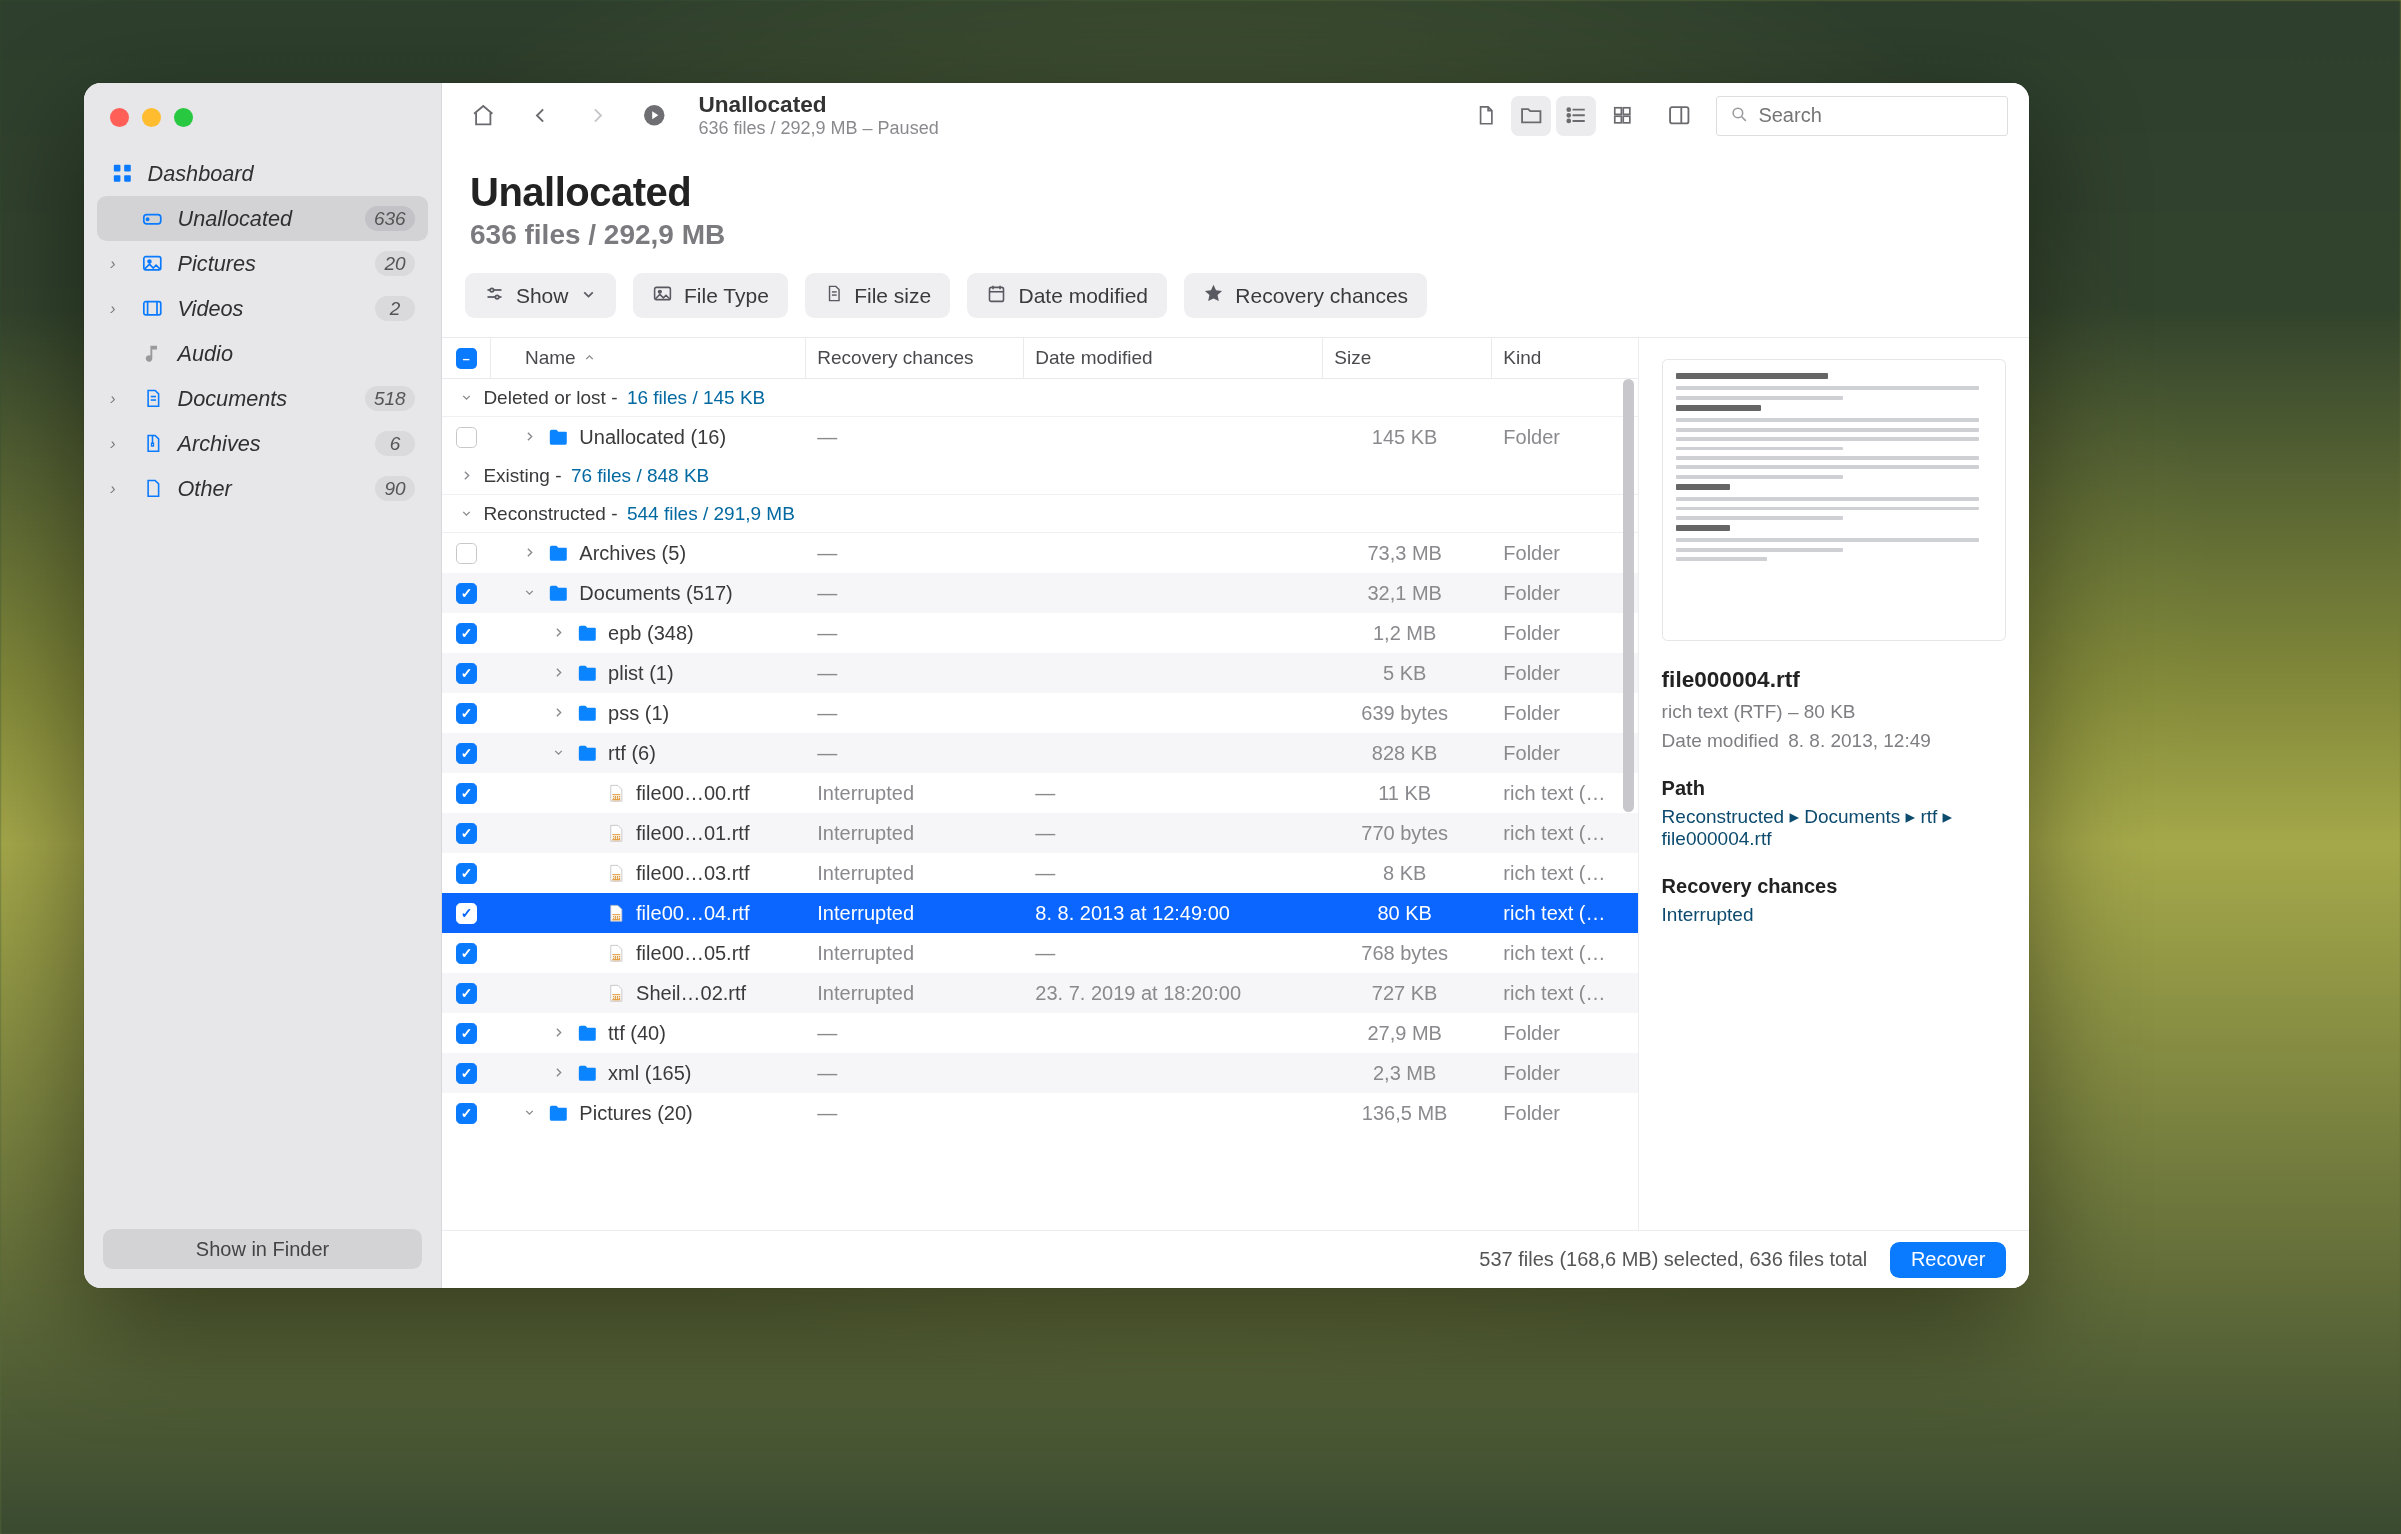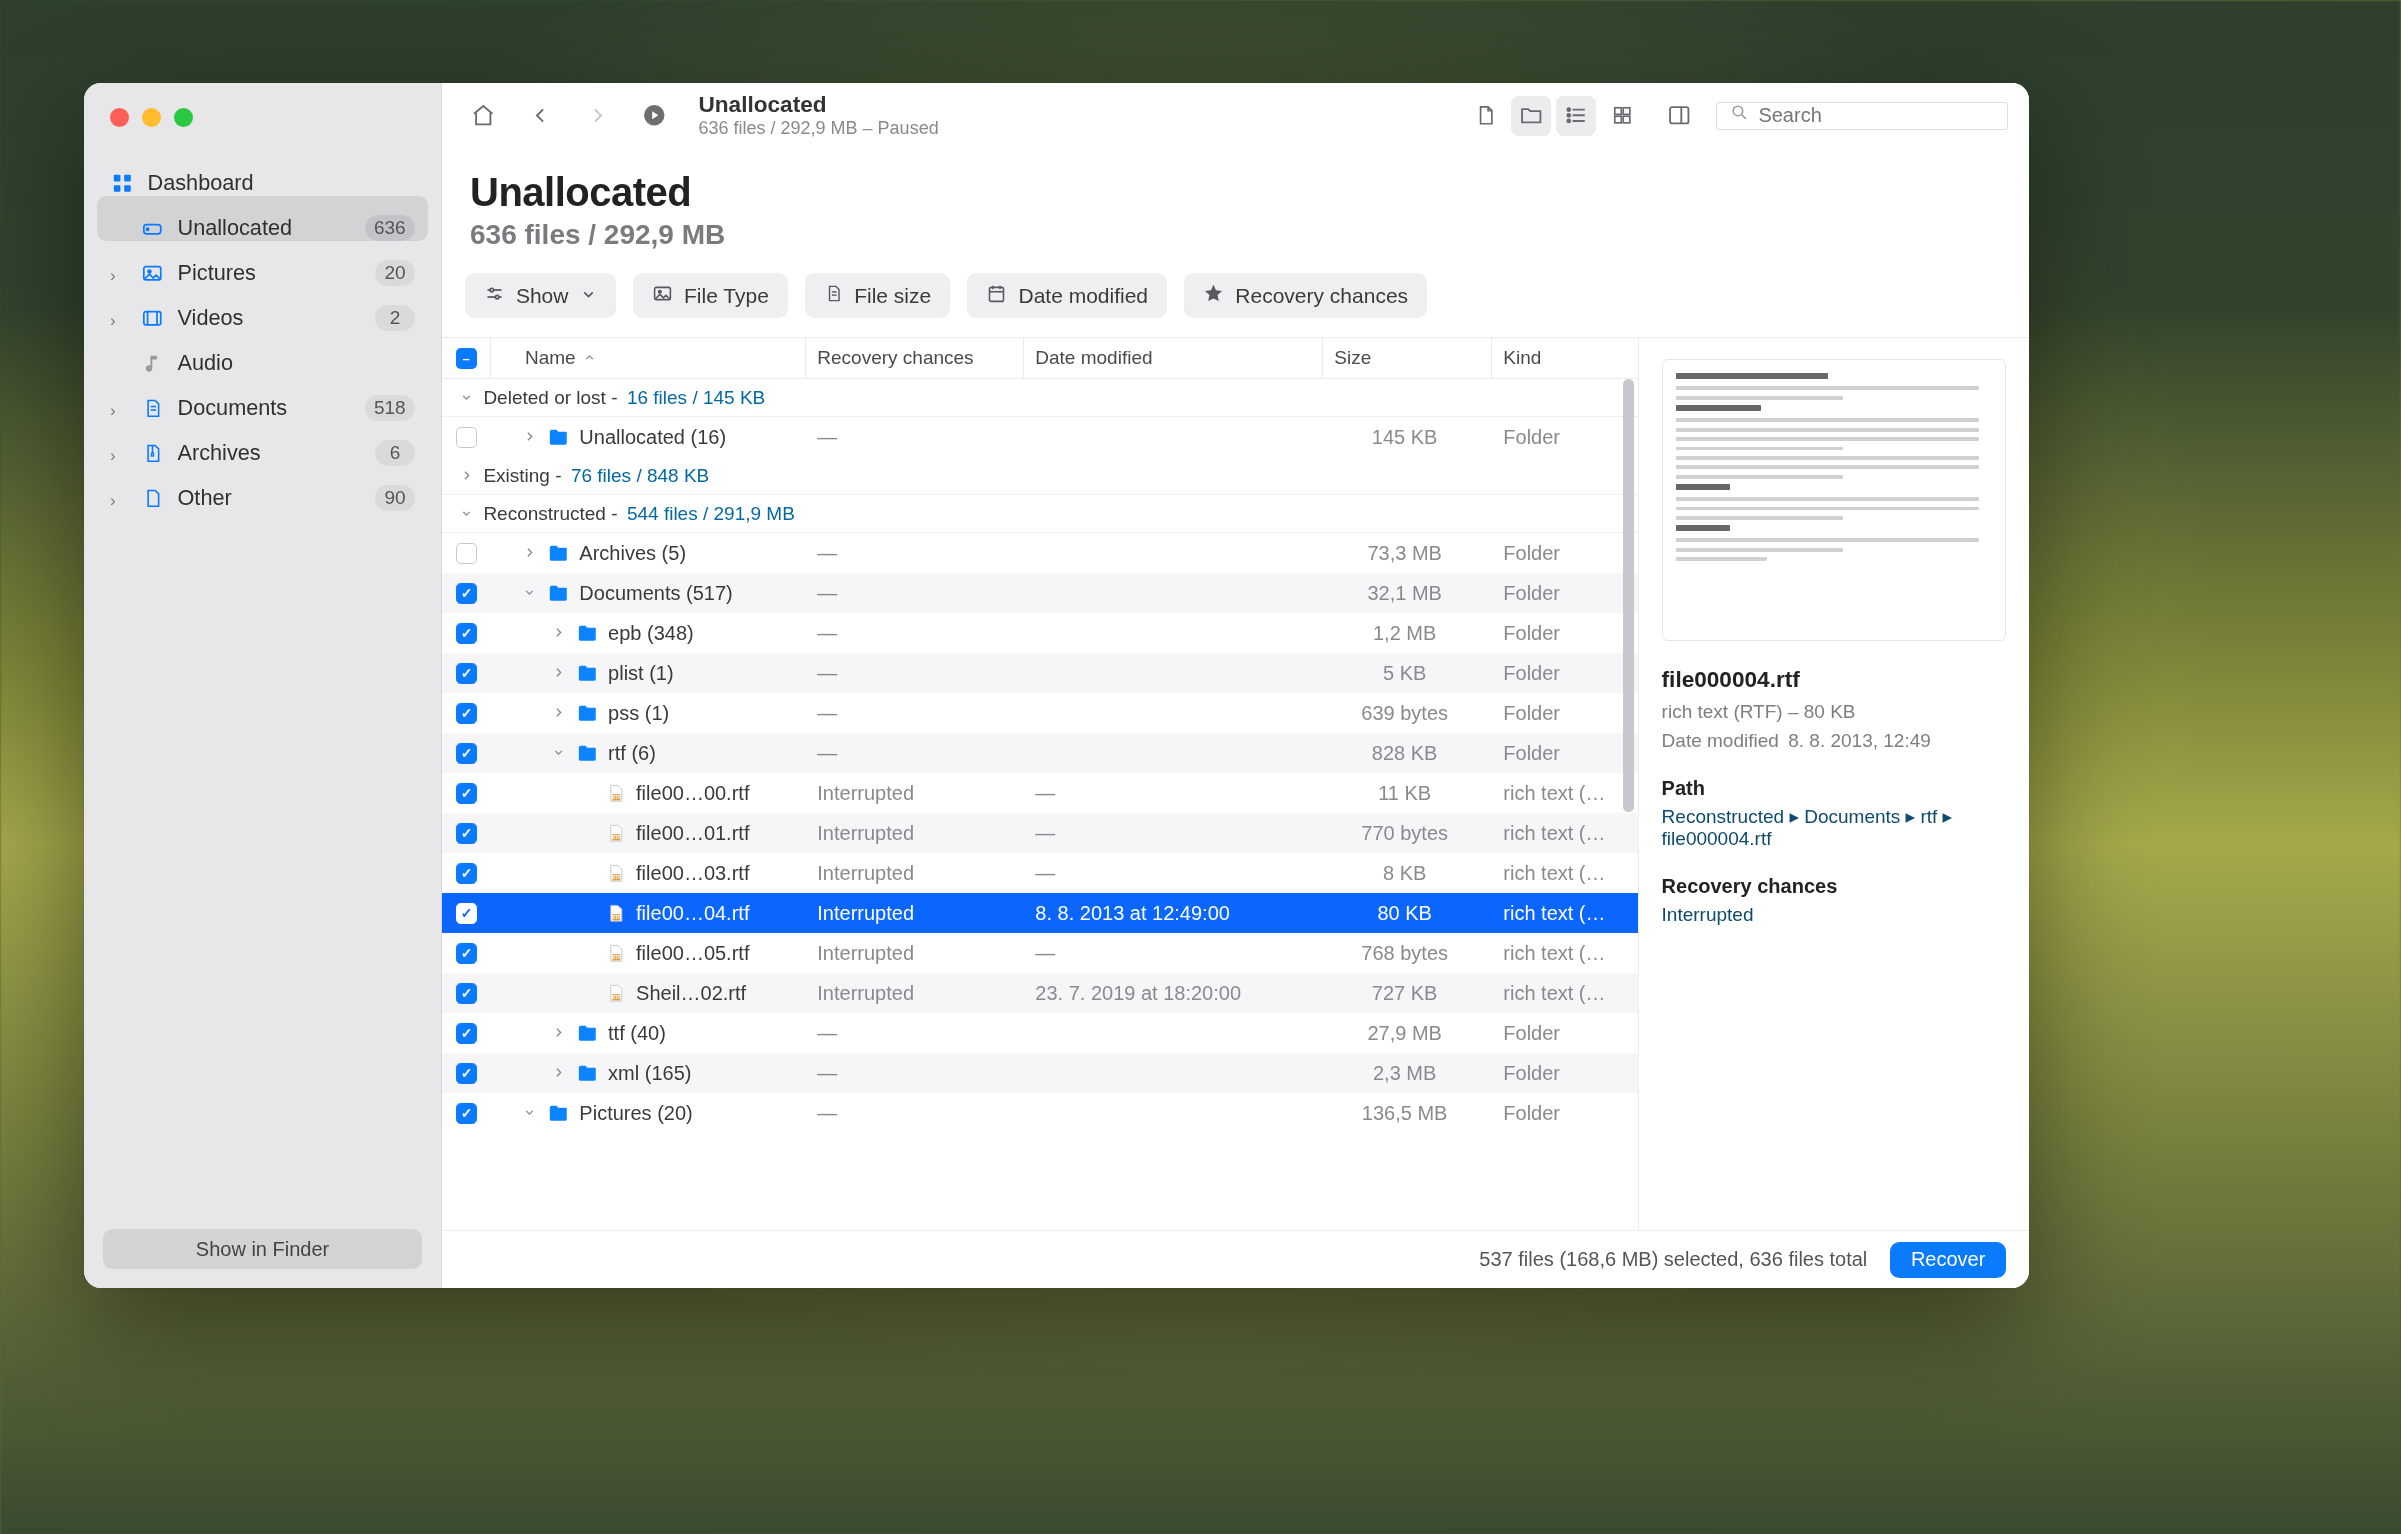--- a/index.html
+++ b/index.html
@@ -29,24 +29,25 @@
   .sidebar {
     width: 358px;
     background: #e7e7e9;
     border-right: 0.9px solid #d8d8da;
     display: flex; flex-direction: column;
   }
   .traffic { display:flex; gap:13px; padding: 24.5px 0 24.5px 26px; }
   .tl { width:19px; height:19px; border-radius:50%; }
   .tl-red { background:#ff5f57; } .tl-yel { background:#febc2e; } .tl-grn { background:#28c840; }
   .sb-item {
-    display:flex; align-items:flex-end; gap:13px;
+    display:flex; align-items:center; gap:13px;
     height:45px; margin: 0 13px; padding: 0 13px;
     border-radius:9.4px; font-size:21.7px; color:#303030;
     cursor:pointer;
+    font-style:italic;
   }
   .sb-item .count {
     margin-left:auto; font-size:19px;
     background:#dadadd; color:#555; border-radius:17px;
     min-width:40px; text-align:center; padding:1.9px 9.4px;
   }
   .sb-item.active { background:#d3d3d6; }
   .sb-item.active .count { background:#c3c3c7; }
   .sb-icon { width:24.5px; height:24.5px; display:flex; align-items:center; justify-content:center; color:#0a7aff; font-size:19px; }
   .sb-icon.muted { color:#9a9a9c; }
@@ -65,23 +66,23 @@
     padding: 0 21px; border-bottom:0.9px solid transparent;
   }
   .tb-btn { width:40px; height:40px; display:flex; align-items:center; justify-content:center; color:#6b6b6f; border-radius:7.5px; cursor:pointer; }
   .tb-btn.active { background:#ececef; }
   .tb-title-block { display:flex; flex-direction:column; margin-left:7.5px; }
   .tb-title { font-size:22.6px; font-weight:700; color:#333; }
   .tb-sub { font-size:18px; color:#8a8a8e; }
   .tb-spacer { flex:1; }
   .tb-view-group { display:flex; gap:5.6px; align-items:center; }
   .search {
-    display:flex; gap:9.4px;
+    display:flex; align-items:center; gap:9.4px;
     border:0.9px solid #dedee1; border-radius:3px;
-    height:28px; width:292px; padding:0 13px; color:#9a9a9e;
+    height:40px; width:292px; padding:0 13px; color:#9a9a9e;
   }
   .search input { border:0; outline:0; font-size:20px; flex:1; background:transparent; color:#333; }
   .hdr-block { padding: 21px 28px 17px; }
   .hdr-title { font-size:40px; font-weight:800; color:#222; letter-spacing:-0.5px; }
   .hdr-sub { font-size:28px; font-weight:700; color:#7b7b7f; margin-top:3.8px; }
   .filter-bar {
     display:flex; align-items:center; gap:17px;
     padding: 5.6px 22.6px 19px;
   }
   .pill {

